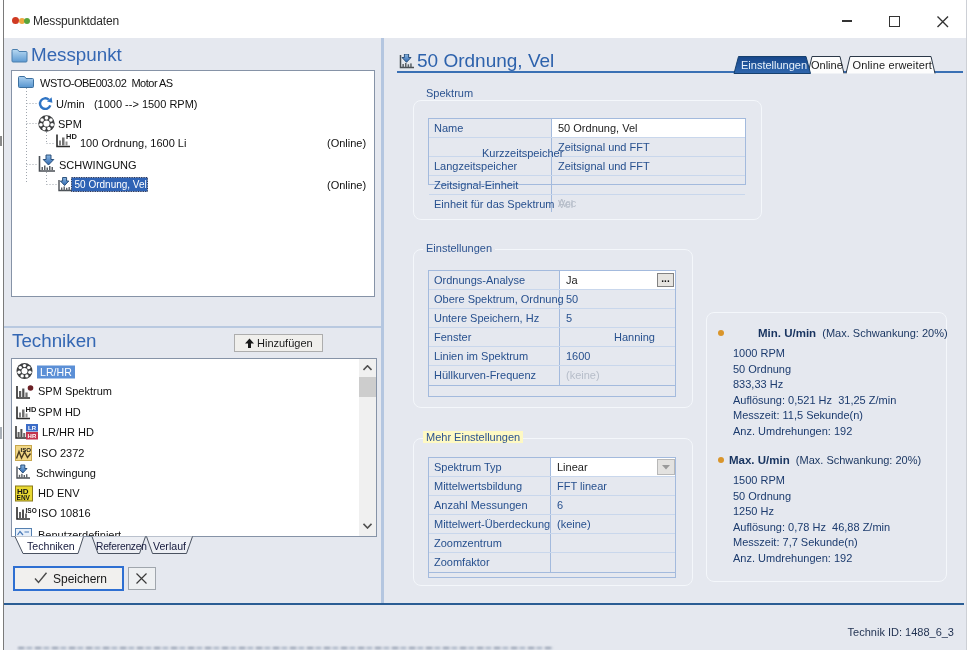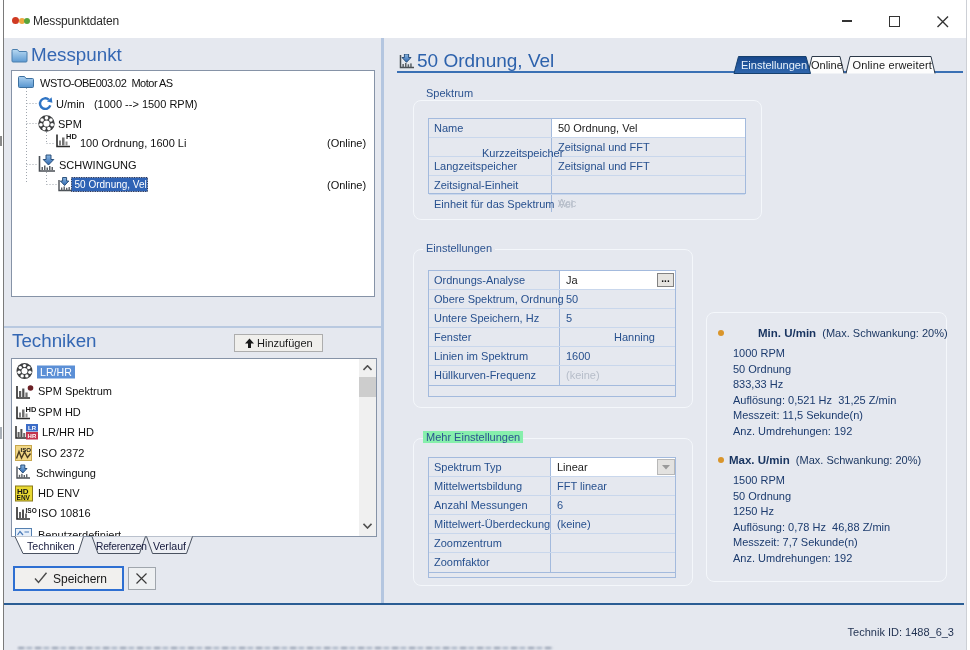--- a/index.html
+++ b/index.html
@@ -301,23 +301,23 @@
   <text x="122.5" y="13" font-size="11" letter-spacing="0.15" fill="#1a1a1a">Online erweitert</text>
 </svg>
 
 <div class="abs" style="left:413px;top:100px;width:349px;height:120px;border:1.5px solid #f4f7fb;border-radius:8px;"></div>
 <div class="abs" style="left:423px;top:87px;font-size:11px;color:#2c5390;background:#e5e8ef;padding:0 3px;">Spektrum</div>
 
 <div class="abs" style="left:413px;top:249px;width:280px;height:159px;border:1.5px solid #f4f7fb;border-radius:8px;"></div>
 <div class="abs" style="left:423px;top:242px;font-size:11px;color:#2c5390;background:#e5e8ef;padding:0 3px;">Einstellungen</div>
 
 <div class="abs" style="left:413px;top:438px;width:280px;height:148px;border:1.5px solid #f4f7fb;border-radius:8px;"></div>
-<div class="abs" style="left:423px;top:431px;font-size:11px;color:#2c5390;background:#86efac;padding:0 3px;">Mehr Einstellungen</div>
-
-<div class="abs" style="left:428px;top:118px;width:318px;height:76px;border:1px solid #a3badd;">
+<div class="abs" style="left:423px;top:431px;font-size:11px;color:#2c5390;background:#fef9c3;padding:0 3px;">Mehr Einstellungen</div>
+
+<div class="abs" style="left:428px;top:118px;width:318px;height:67px;border:1px solid #a3badd;">
   <div class="abs" style="left:122px;top:0;width:194px;height:18px;background:#fff;"></div>
   <div class="abs" style="left:122px;top:0;width:1px;height:93px;background:#a3badd;"></div>
   <div class="abs" style="left:0;top:18px;width:316px;height:1px;background:#c9d7ec;"></div>
   <div class="abs" style="left:0;top:37px;width:316px;height:1px;background:#c9d7ec;"></div>
   <div class="abs" style="left:0;top:56px;width:316px;height:1px;background:#c9d7ec;"></div>
   <div class="abs" style="left:0;top:75px;width:316px;height:1px;background:#c9d7ec;"></div>
   <div class="abs t11" style="left:5px;top:3px;color:#27508e;">Name</div>
   <div class="abs t11" style="left:5px;top:28px;color:#27508e;padding-left:48px;">Kurzzeitspeicher</div>
   <div class="abs t11" style="left:5px;top:41px;color:#27508e;">Langzeitspeicher</div>
   <div class="abs t11" style="left:5px;top:60px;color:#27508e;">Zeitsignal-Einheit</div>

